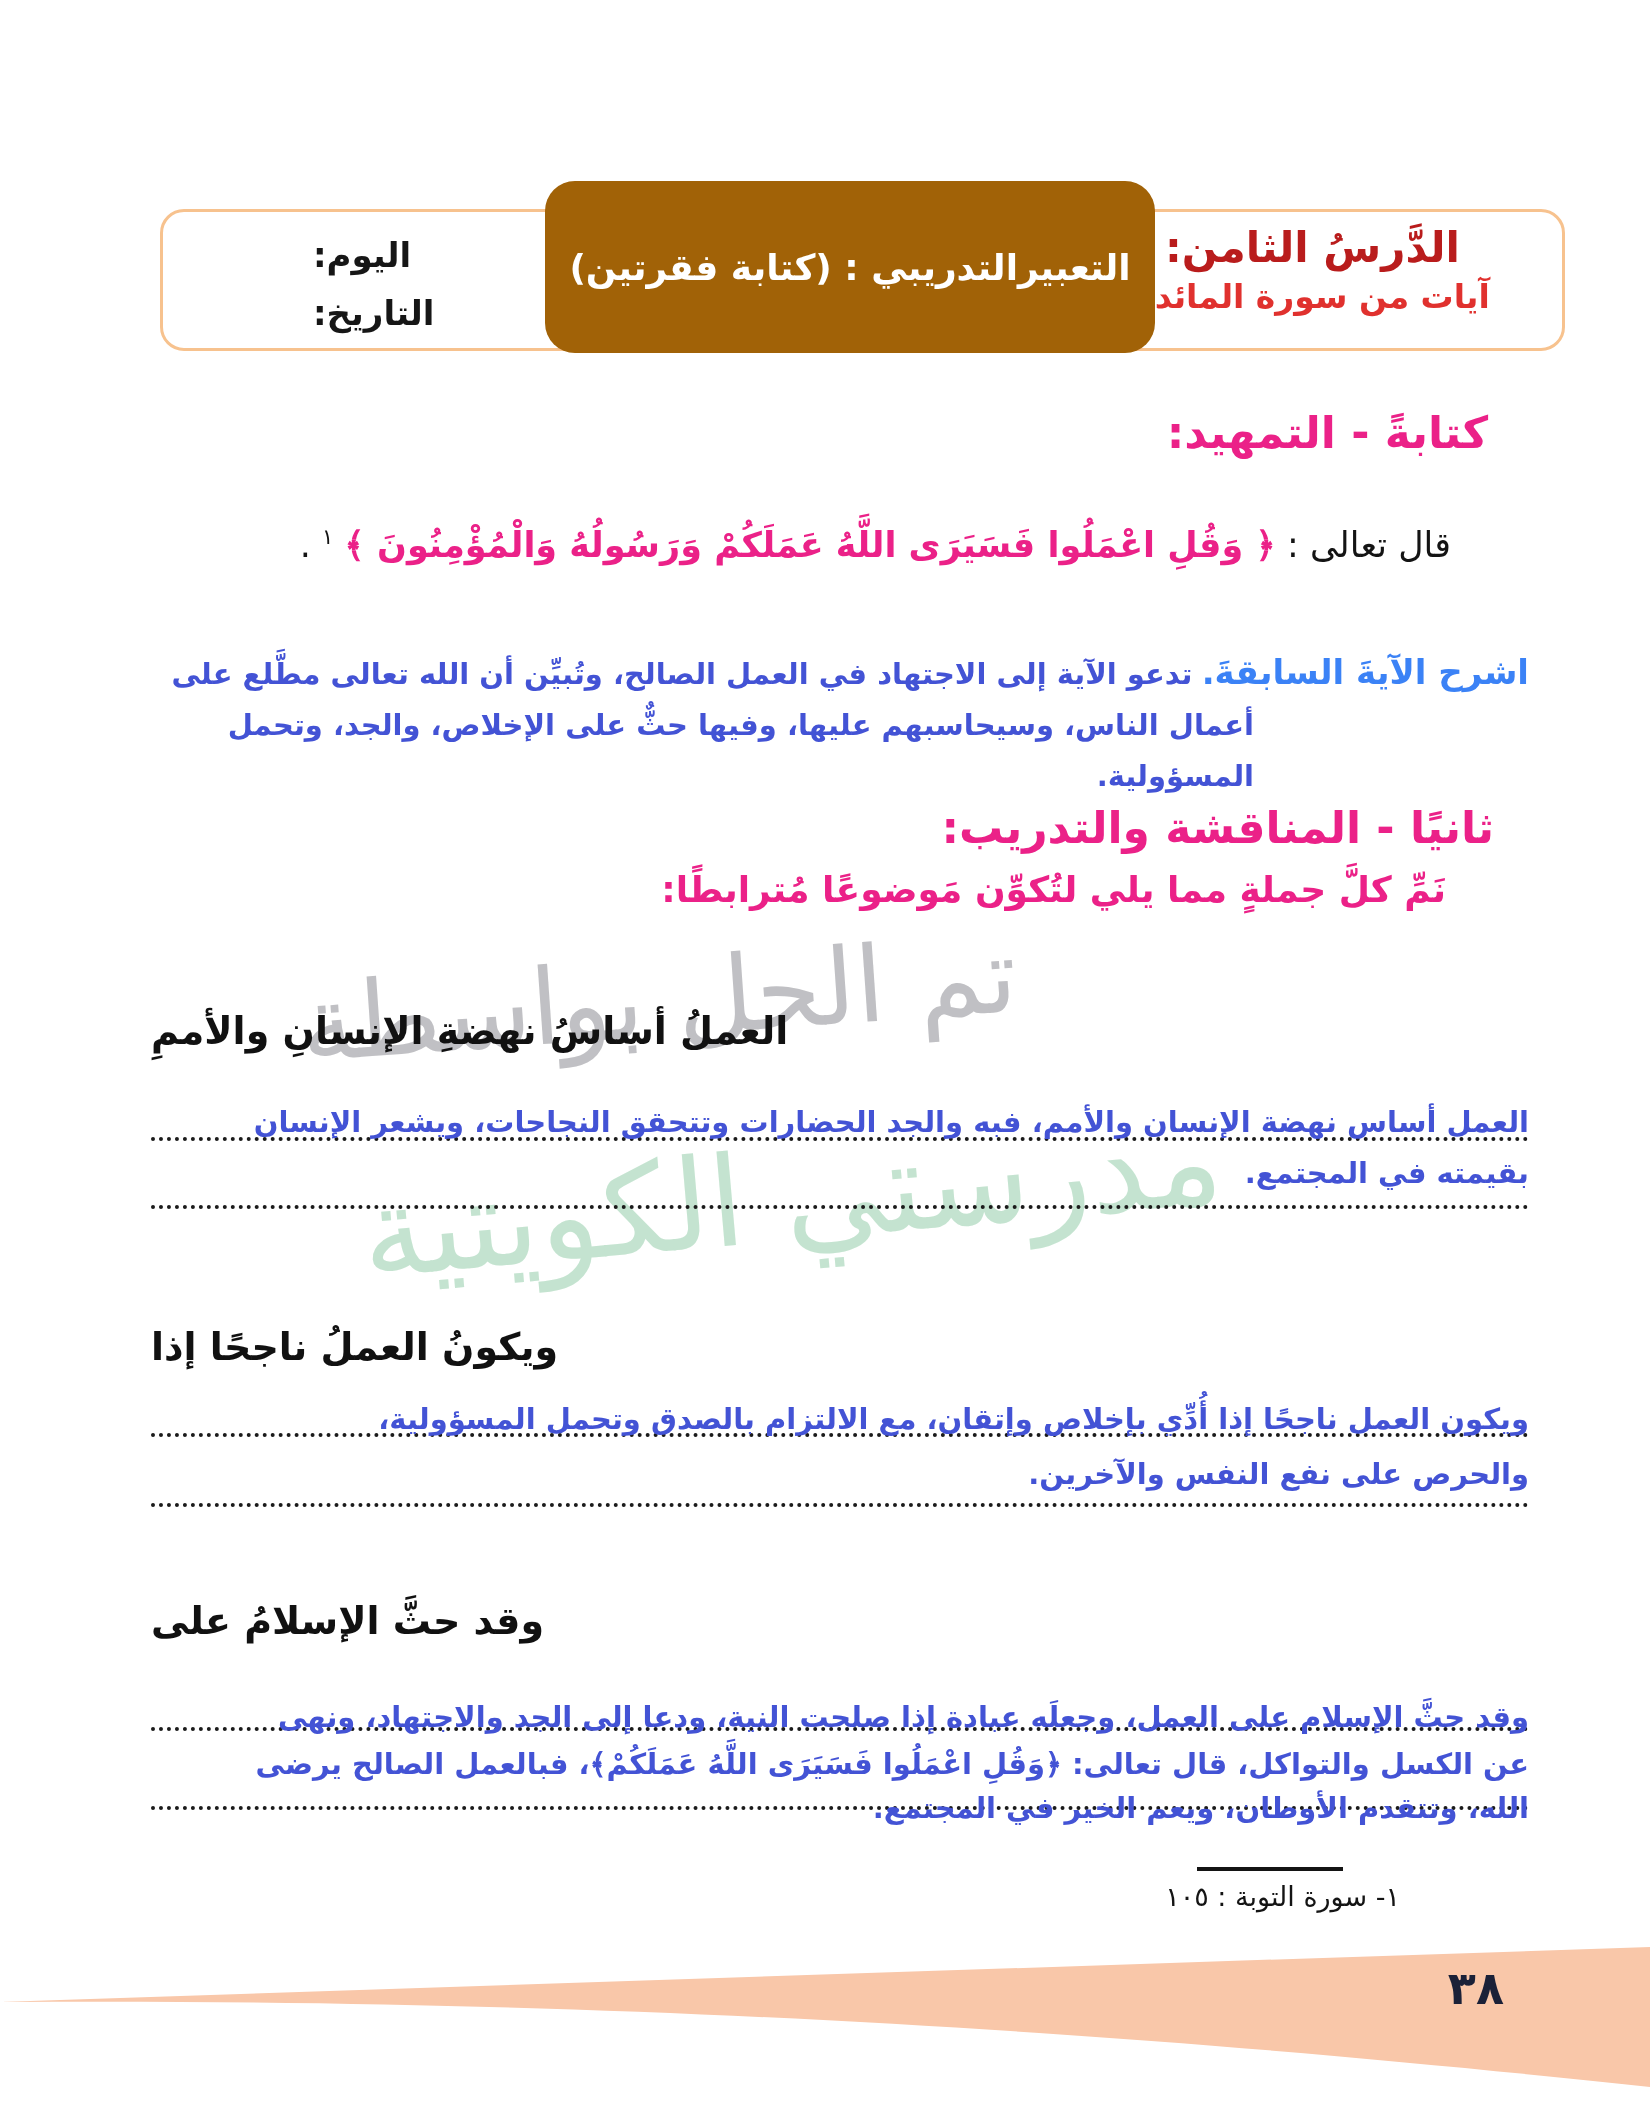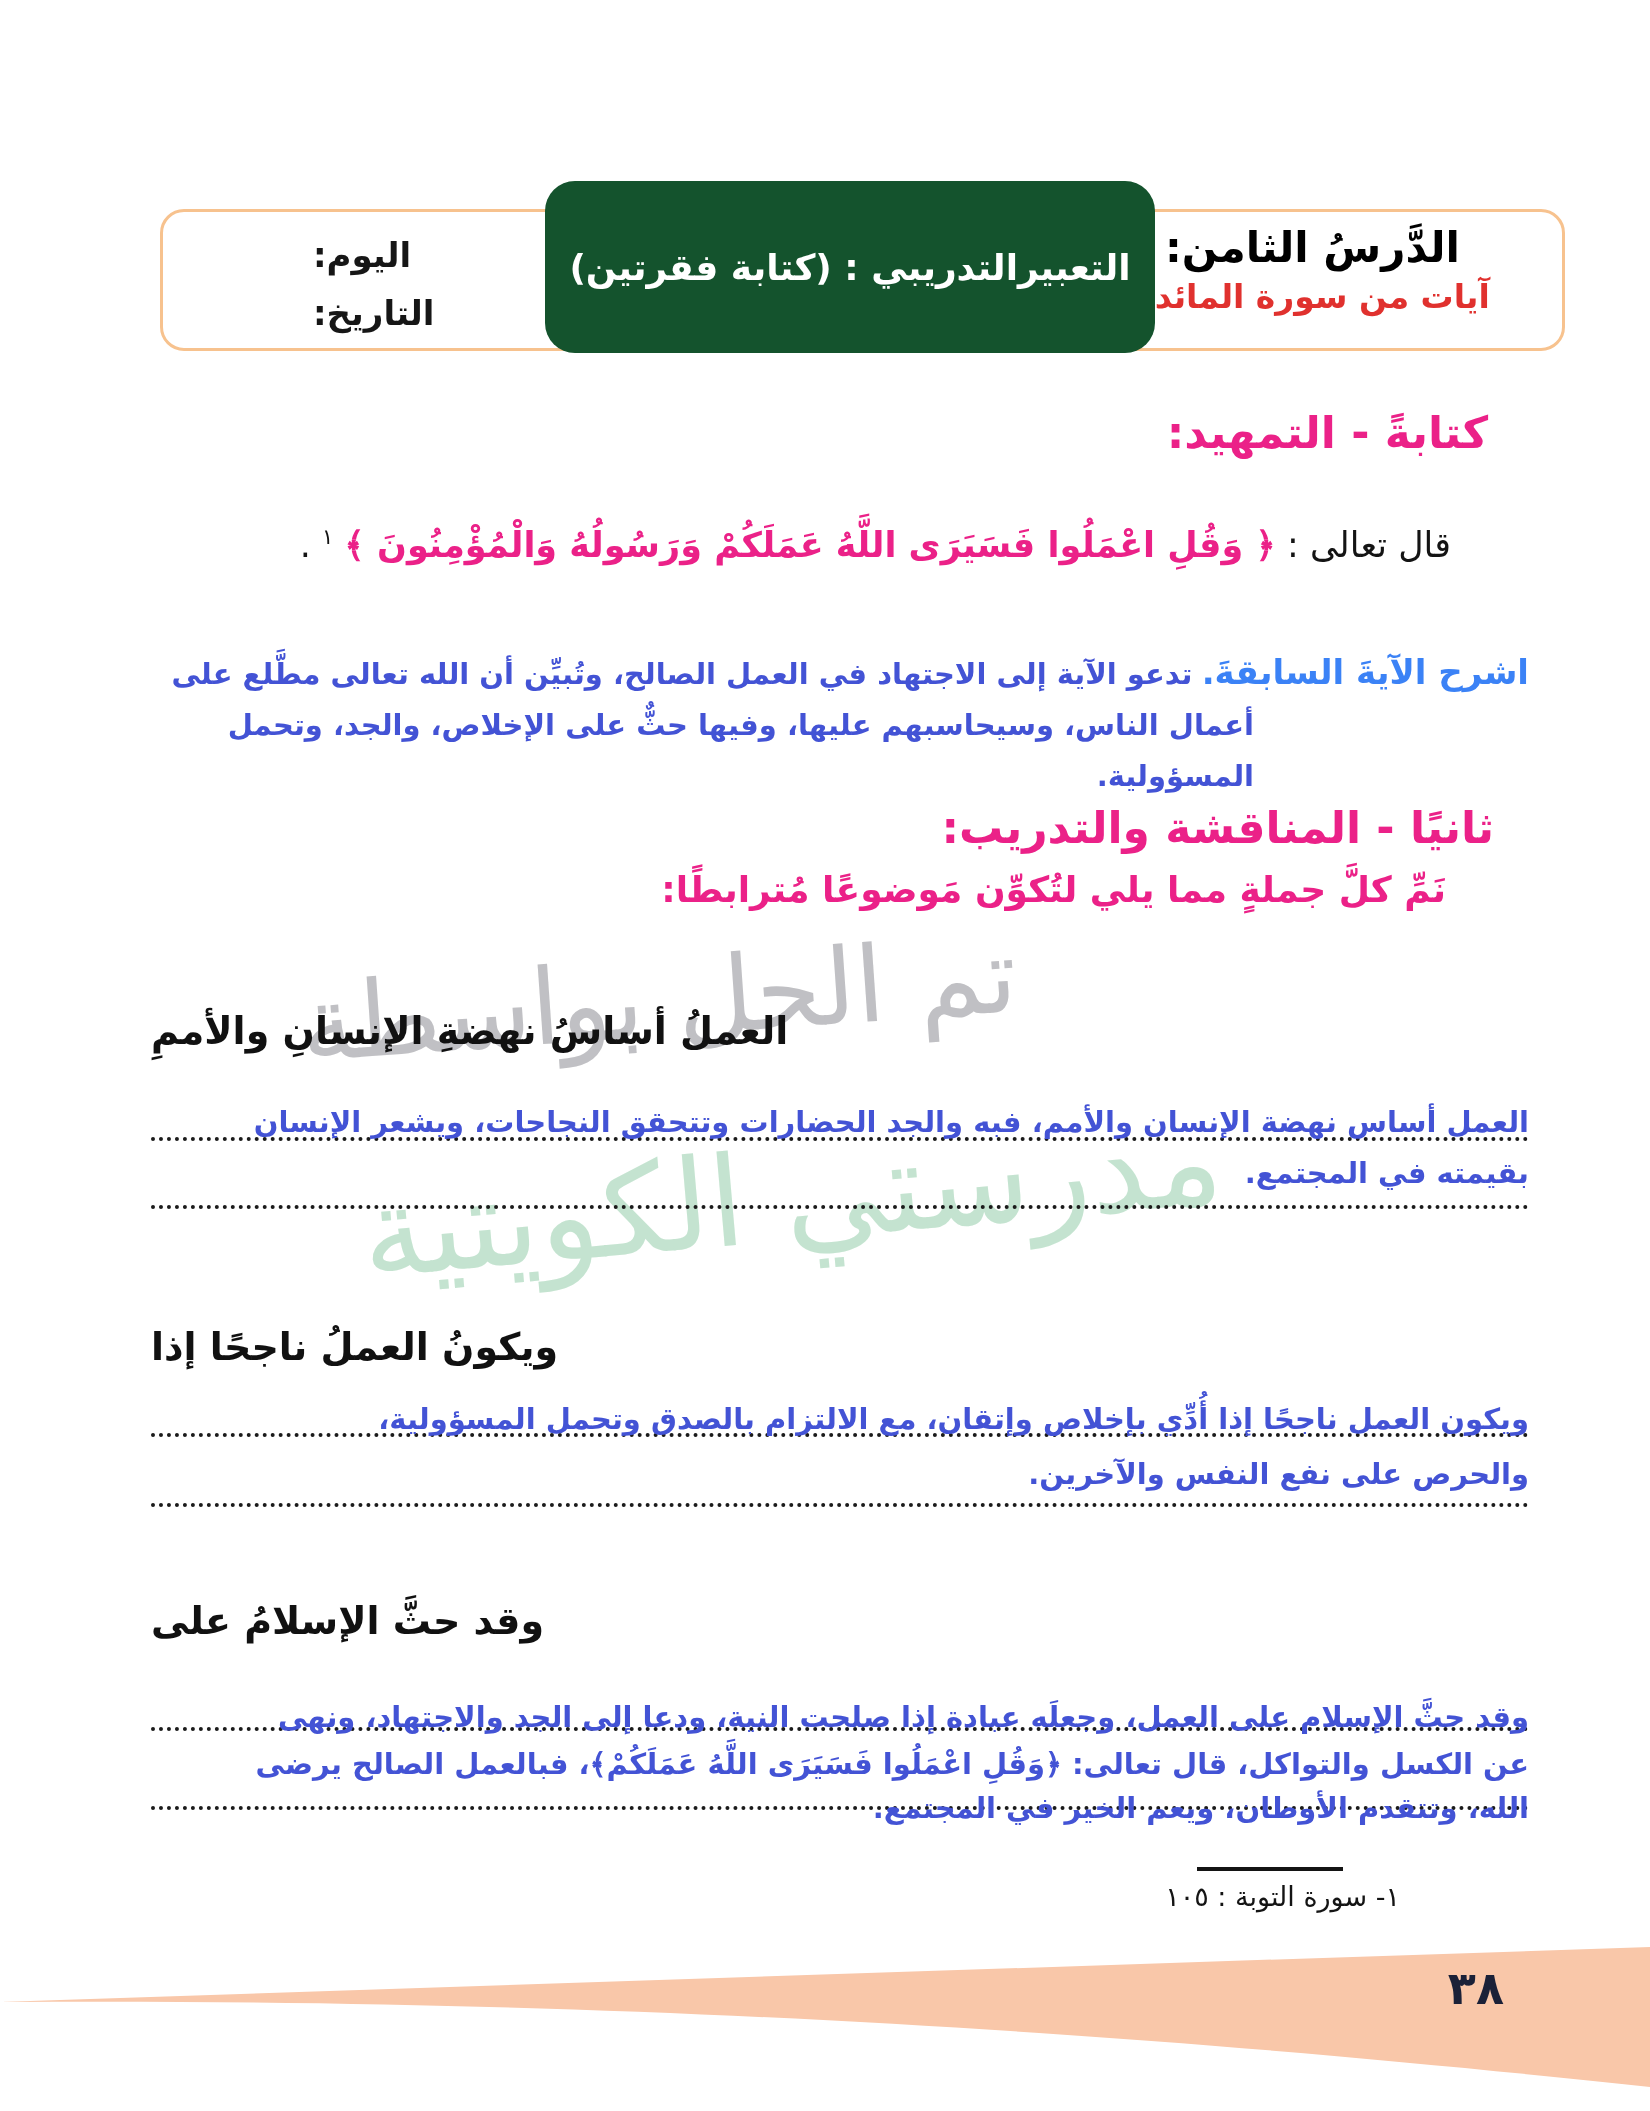--- a/index.html
+++ b/index.html
@@ -6,24 +6,24 @@
   #page{
     position:relative;width:1650px;height:2111px;background:#fff;overflow:hidden;
     font-family:"DejaVu Sans",sans-serif;direction:rtl;margin-top:9px;
   }
   .abs{position:absolute;}
   
   .hdr-box{position:absolute;top:200px;height:142px;border:3px solid #f7c28e;border-radius:24px;background:#fff;box-sizing:border-box;}
   #hdr-left{left:160px;width:540px;}
   #hdr-left .lbl{padding:14px 0 0 0;text-align:left;padding-left:150px;font-size:34px;font-weight:bold;color:#161616;line-height:58px;}
   #hdr-right{left:1060px;width:505px;text-align:center;}
-  #hdr-right .t1{margin-top:10px;font-size:42px;font-weight:bold;color:#000000;line-height:52px;}
+  #hdr-right .t1{margin-top:10px;font-size:42px;font-weight:bold;color:#b91c1c;line-height:52px;}
   #hdr-right .t2{font-size:33px;font-weight:bold;color:#e0312e;line-height:46px;}
   #hdr-blue{
-    position:absolute;left:545px;top:172px;width:610px;height:172px;background:#14532d;border-radius:30px;
+    position:absolute;left:545px;top:172px;width:610px;height:172px;background:#a16207;border-radius:30px;
     display:flex;align-items:center;justify-content:center;color:#fff;font-size:36px;font-weight:bold;z-index:2;
   }
   
   .pink{color:#eb2188;font-weight:bold;}
   #h-intro{right:162px;top:398px;font-size:44px;}
   #h-disc{right:156px;top:793px;font-size:44px;}
   #h-instr{right:204px;top:860px;font-size:36px;}
   #verse-row{right:199px;top:516px;font-size:35px;color:#141414;white-space:nowrap;z-index:3;}
   #verse-row .verse{color:#eb2188;font-weight:bold;}
   #verse-row sup{font-size:21px;color:#141414;}

